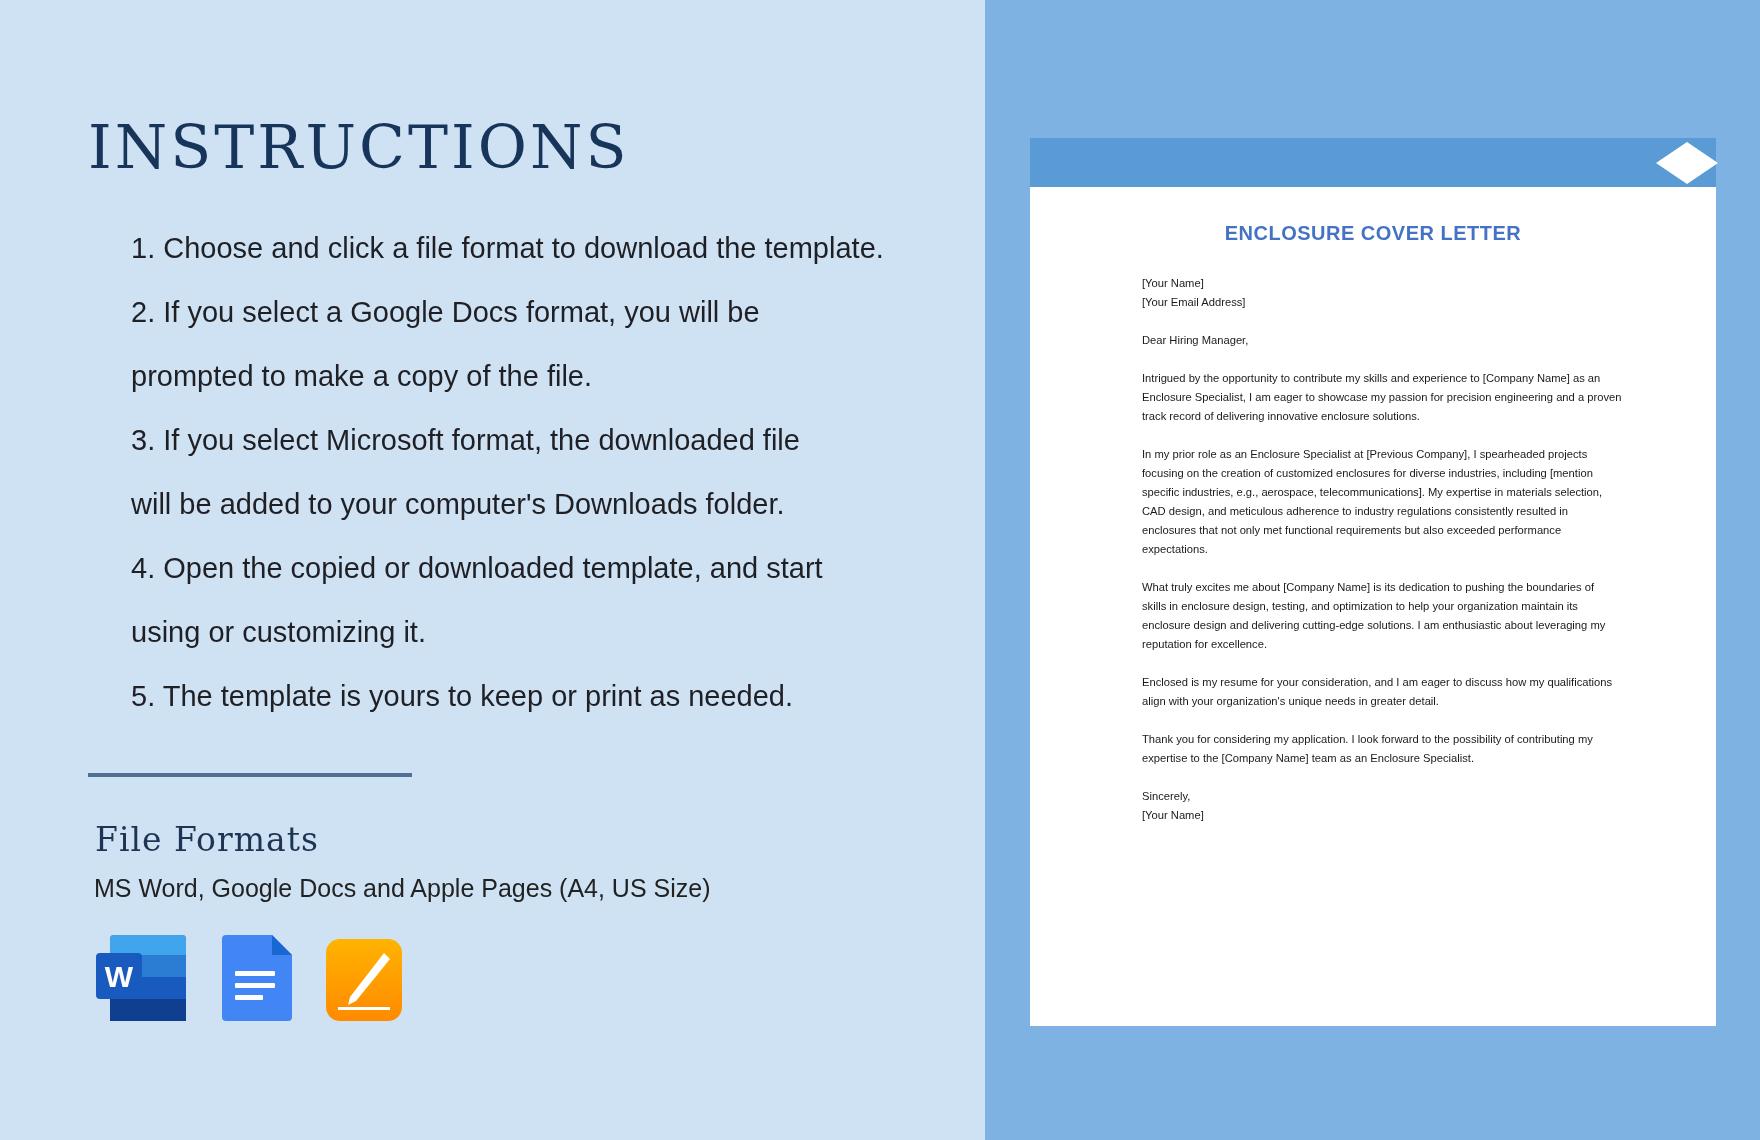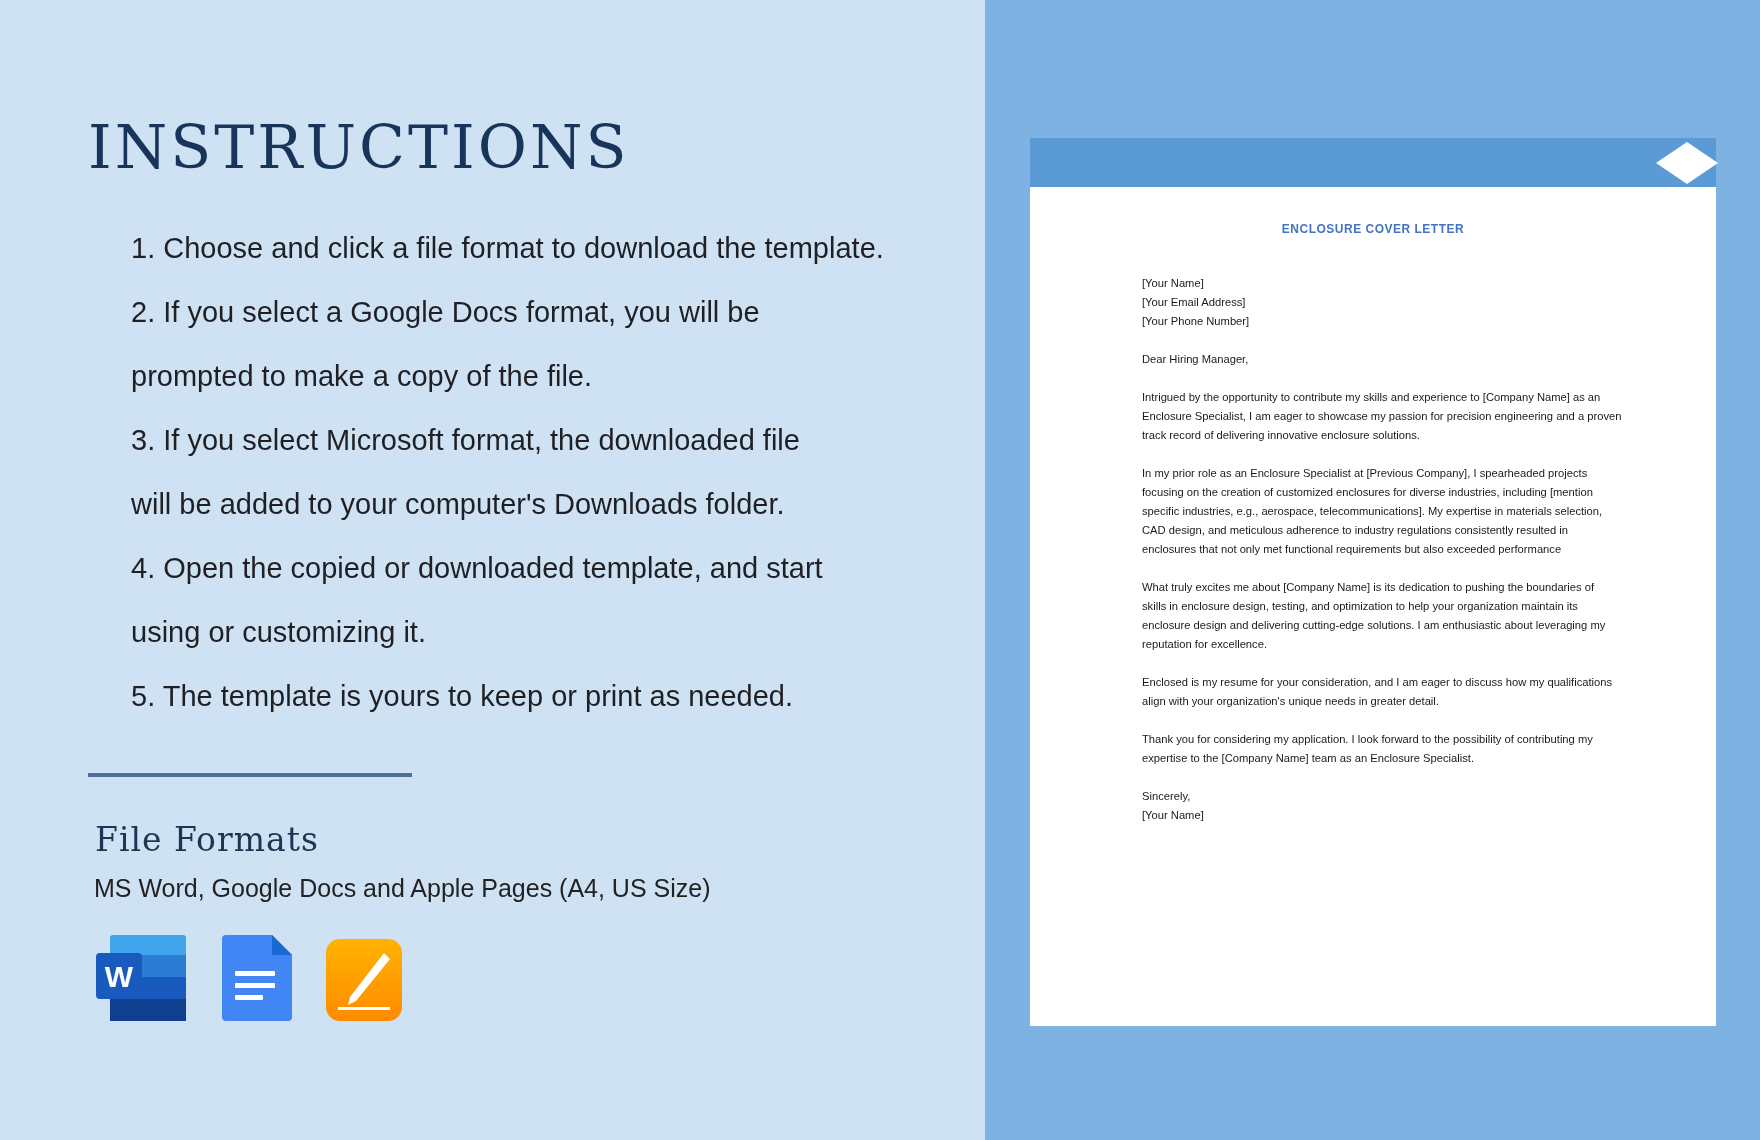--- a/index.html
+++ b/index.html
@@ -33,21 +33,21 @@
 
   
   .page { position: absolute; left: 1030px; top: 138px; width: 686px; height: 888px; background: #ffffff; }
   .page-band { position: absolute; left: 0; top: 0; width: 686px; height: 49px; background: #5b9bd5; }
   .diamond {
     position: absolute; right: -2px; top: 6px; width: 0; height: 0;
   }
   .diamond svg { display: block; }
   .letter-title {
     position: absolute; left: 0; top: 84px; width: 686px; text-align: center;
-    font-family: "Liberation Sans", sans-serif; font-weight: bold; font-size: 12px;
+    font-family: "Liberation Sans", sans-serif; font-weight: bold; font-size: 20px;
     color: #4472c4; letter-spacing: 0.5px;
   }
   .letter-body {
     position: absolute; left: 80px; top: 136px; width: 560px;
     font-family: "Liberation Sans", sans-serif; font-size: 11.2px; color: #1a1a1a;
     line-height: 19px;
   }
   .letter-body .block { margin-bottom: 19px; }
   .letter-body .ln { white-space: nowrap; display: block; margin-left: 32px; }
 </style>
@@ -122,39 +122,39 @@
         <polygon points="31,0 62,21 31,42 0,21" fill="#ffffff"></polygon>
       </svg>
   </span>
 
   <div class="letter-title">ENCLOSURE COVER LETTER</div>
 
   <div class="letter-body">
     <div class="block">
       <span class="ln">[Your Name]</span>
       <span class="ln">[Your Email Address]</span>
-      <span class="ln">[Your Phone Number]</span>
     </div>
 
     <div class="block">
       <span class="ln">Dear Hiring Manager,</span>
     </div>
 
     <div class="block">
       <span class="ln">Intrigued by the opportunity  to contribute  my skills and experience to [Company Name]  as an</span>
       <span class="ln">Enclosure Specialist, I am eager to showcase my passion for precision engineering and a proven</span>
       <span class="ln">track record of delivering innovative enclosure solutions.</span>
     </div>
 
     <div class="block">
       <span class="ln">In my prior  role as an Enclosure Specialist at [Previous Company], I spearheaded projects</span>
       <span class="ln">focusing on the creation of customized enclosures for diverse industries, including [mention</span>
       <span class="ln">specific industries, e.g., aerospace, telecommunications].  My expertise in materials selection,</span>
       <span class="ln">CAD design, and meticulous adherence to industry regulations consistently resulted in</span>
       <span class="ln">enclosures that not only met functional requirements  but also exceeded performance</span>
+      <span class="ln">expectations.</span>
     </div>
 
     <div class="block">
       <span class="ln">What truly excites me about [Company Name] is its dedication to pushing the boundaries  of</span>
       <span class="ln">skills in enclosure design, testing, and optimization to help your organization maintain its</span>
       <span class="ln">enclosure design and delivering cutting-edge solutions. I am enthusiastic about leveraging my</span>
       <span class="ln">reputation for excellence.</span>
     </div>
 
     <div class="block">

